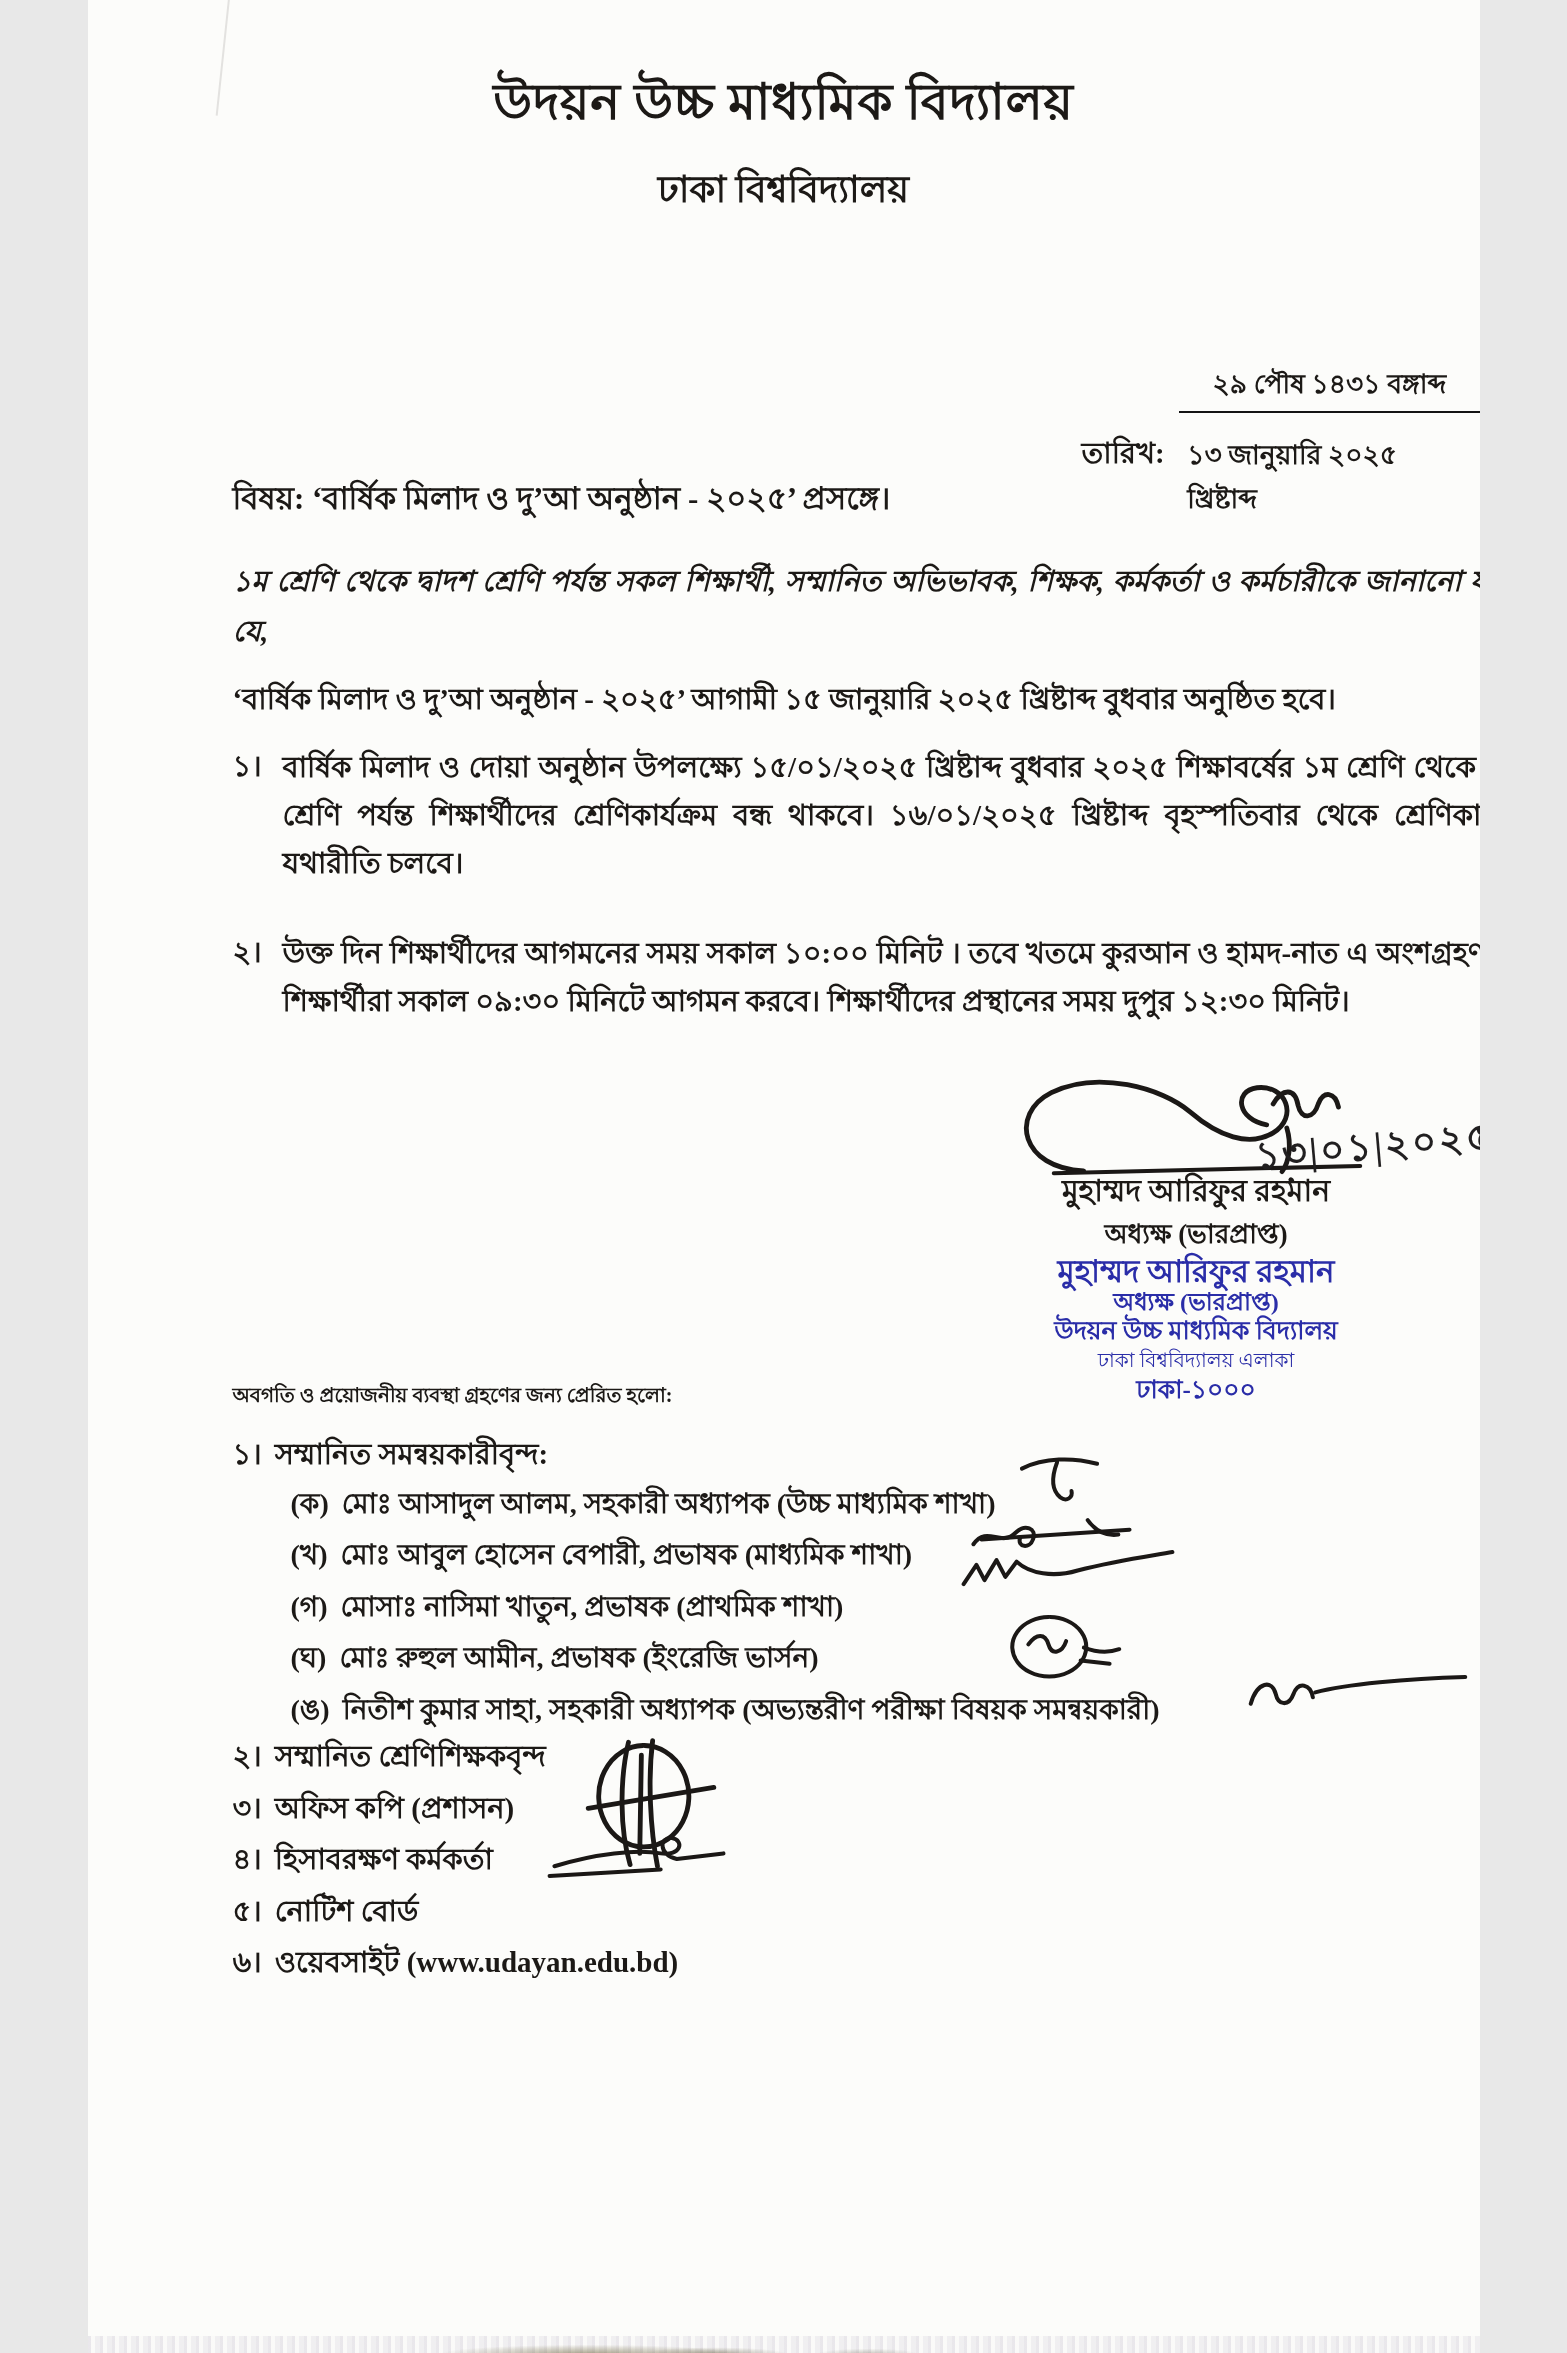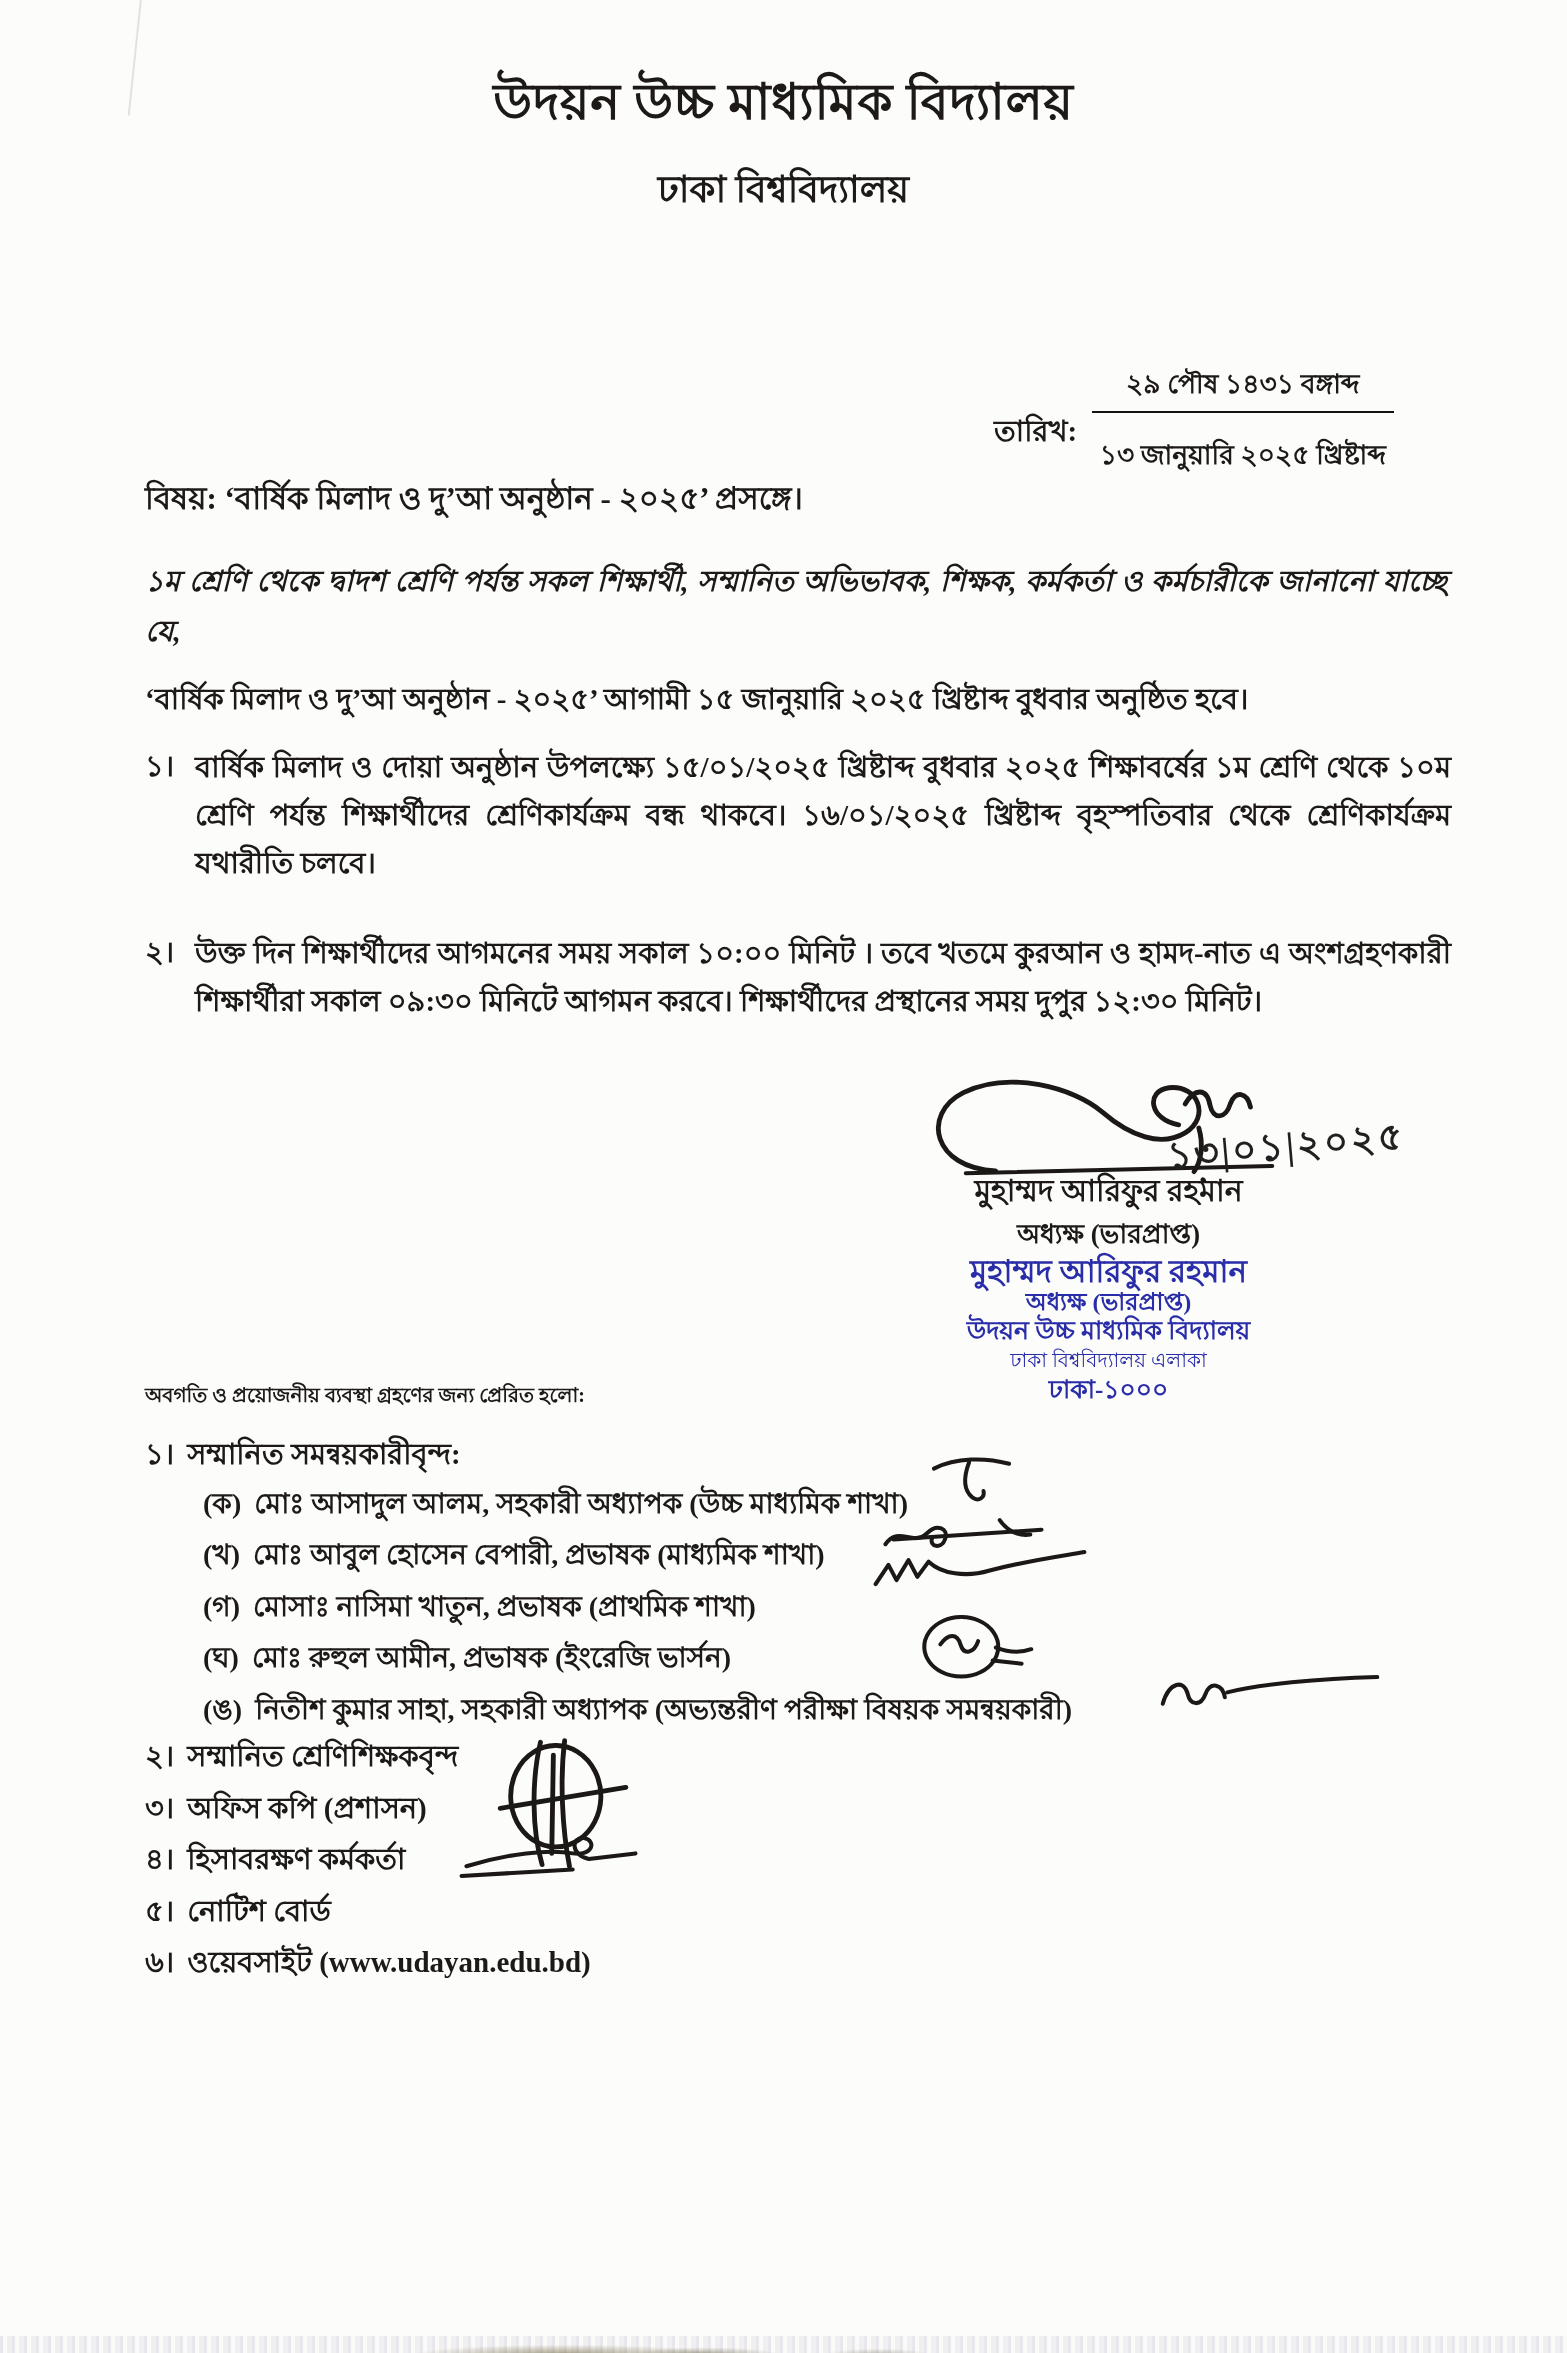--- a/index.html
+++ b/index.html
@@ -1,17 +1,17 @@
 <!DOCTYPE html>
 <html style="font-size:13px"><head>
 <meta charset="utf-8">
 <style>
   html,body{margin:0;padding:0;background:#e8e8e8;}
   .page{
-    position:relative;width:1567px;height:2354px;margin:0 auto;
+    position:relative;width:1392px;height:2354px;margin:0 auto;
     background:#fcfcfa;overflow:hidden;
     font-family:"Liberation Serif","DejaVu Serif",serif;
     color:#1c1916;
   }
   .abs{position:absolute;}
   .center{left:0;right:0;text-align:center;}
   .t-school{top:64px;font-size:50px;font-weight:700;letter-spacing:0.8px;}
   .t-affil{top:160px;font-size:37px;font-weight:600;}
   .t-notice{top:260px;font-size:39px;font-weight:700;}
   .memo{left:145px;top:381px;font-size:28px;font-weight:600;}

